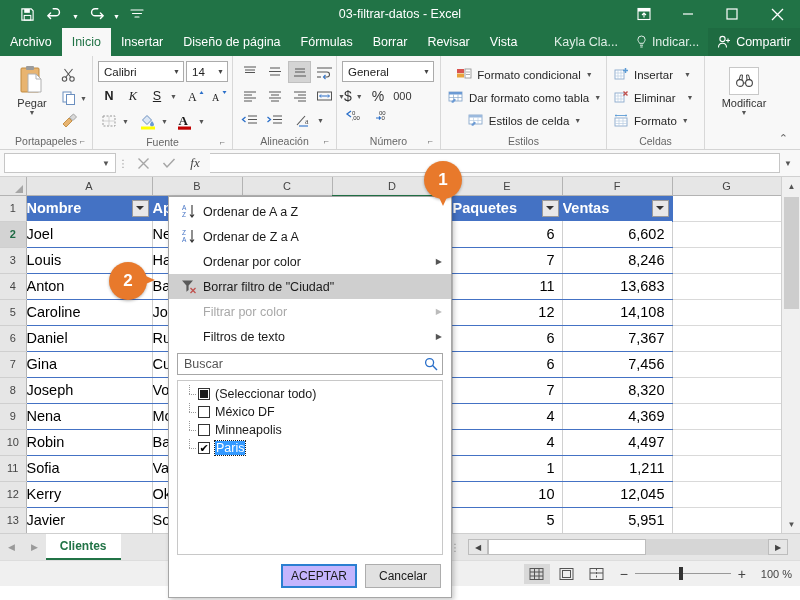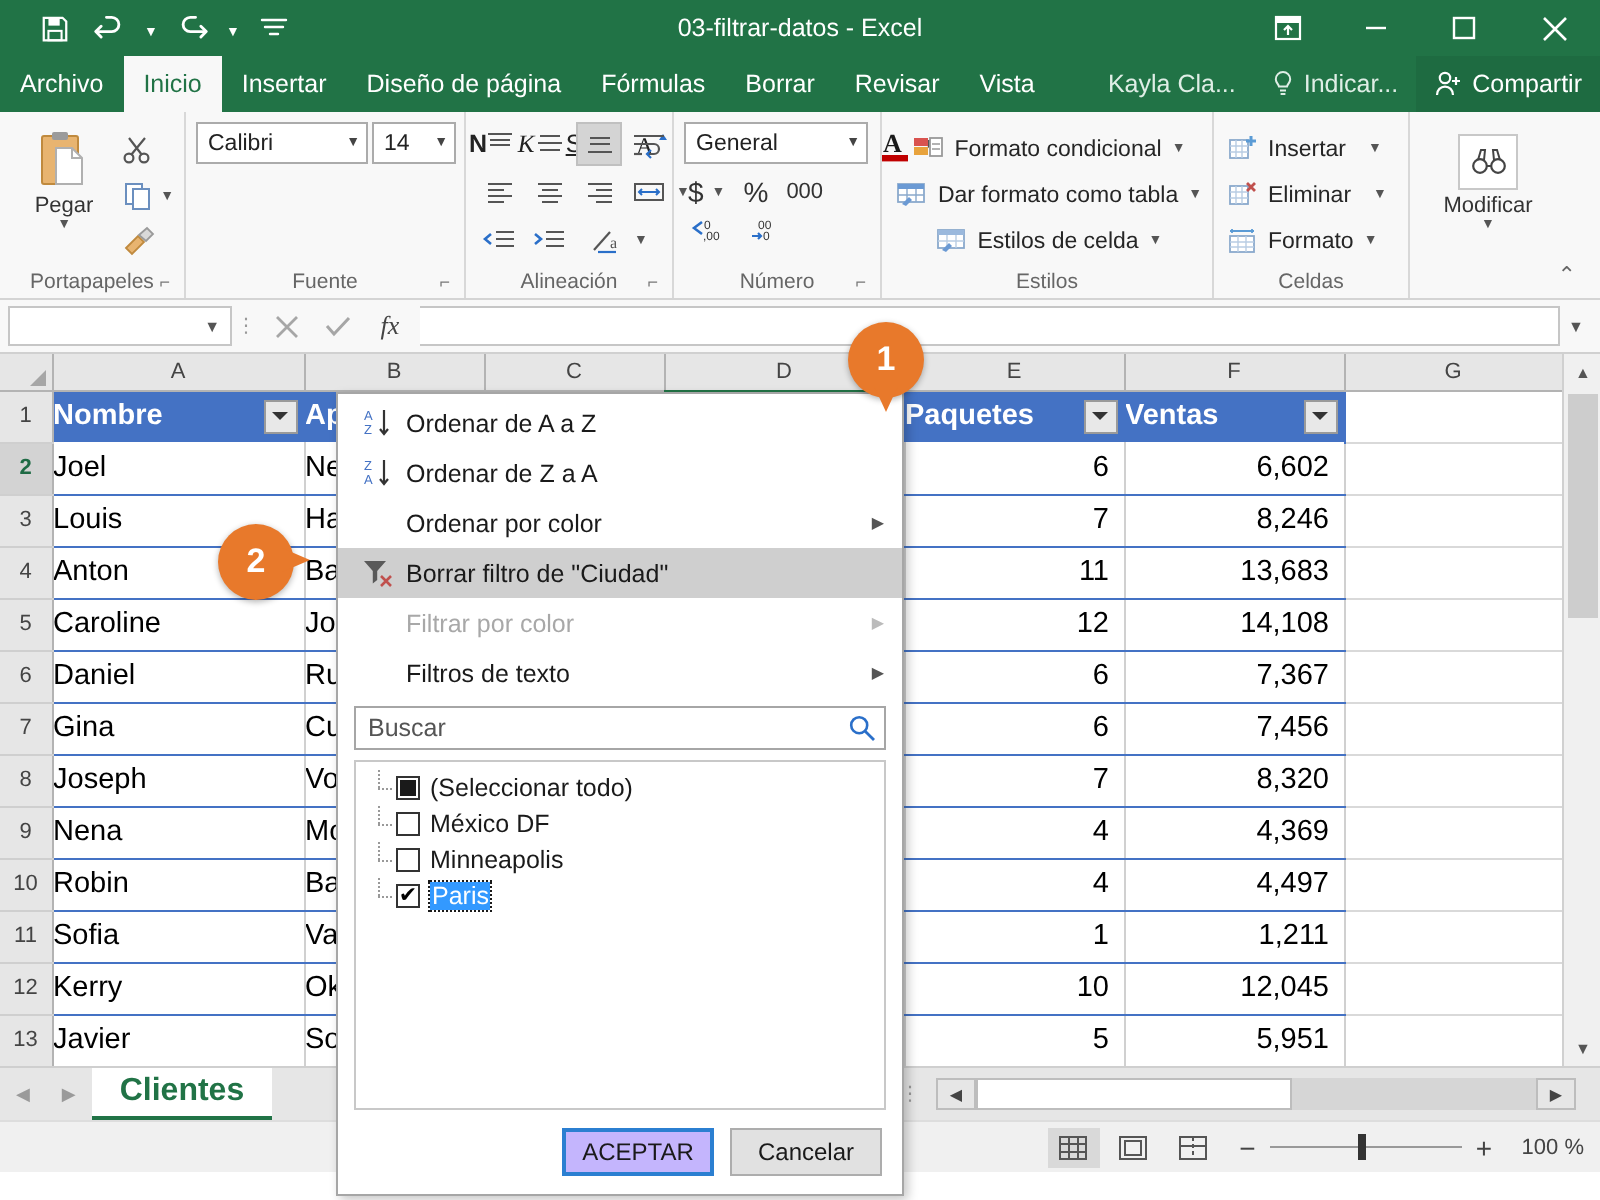--- a/index.html
+++ b/index.html
@@ -140,21 +140,21 @@
   .sel-handle { position:absolute; width: 6px; height: 6px; background:#217346; }
 
   
   .vscroll { position: absolute; right: 0; top: 0; width: 19px; height: 356px; background: #f0f0f0; border-left: 1px solid #d0d0d0;}
   .vs-btn { width: 19px; height: 18px; display: flex; align-items: center; justify-content: center; font-size: 8px; color: #555; background:#f0f0f0; }
   .vs-thumb { position: absolute; left: 2px; top: 20px; width: 15px; height: 112px; background: #cdcdcd; }
 
   
   .sheetbar { height: 27px; background: #e6e6e6; display: flex; align-items: stretch; border-top: 1px solid #cfcfcf; }
   .sheet-nav { display: flex; align-items: center; padding: 0 8px; gap: 16px; color: #9a9a9a; font-size: 9px; }
-  .sheet-tab { background: #fff; padding: 0 14px; display: flex; align-items: center; font-size: 16px;
+  .sheet-tab { background: #fff; padding: 0 14px; display: flex; align-items: center; font-size: 12px;
     font-weight: bold; color: #217346; border-bottom: 2px solid #217346; }
   .sheetbar-mid { flex: 1; }
   .hdots { color: #999; font-size: 10px; display:flex; align-items:center; padding: 0 8px; }
   .hscroll { width: 320px; display: flex; align-items: center; }
   .hs-btn { width: 20px; height: 16px; background: #e6e6e6; border: 1px solid #bdbdbd; display:flex; align-items:center; justify-content:center; font-size: 8px; color:#444; }
   .hs-track { flex: 1; height: 16px; background: #d6d6d6; position: relative; }
   .hs-thumb { position:absolute; left:0; top:0; width: 158px; height: 16px; background: #fff; border: 1px solid #bdbdbd; }
 
   
   .statusbar { height: 26px; background: #f0f0f0; display: flex; align-items: center; border-top: 1px solid #ddd;
@@ -347,21 +347,21 @@
           </div>
         </div>
       </div>
       <div class="rgroup-label">
         <span>Portapapeles</span>
         <span class="dlg-launcher">⌐</span>
       </div>
     </div>
 
     <div class="rgroup" style="width:140px;">
-      <div class="rgroup-body" style="">
+      <div class="rgroup-body" style="flex-direction:column;">
         <div class="fnt-row">
           <div class="combo" style="width:86px;">
             <span class="cv">Calibri</span>
             <span class="cc">▼</span>
           </div>
           <div class="combo" style="width:42px;">
             <span class="cv">14</span>
             <span class="cc">▼</span>
           </div>
         </div>

